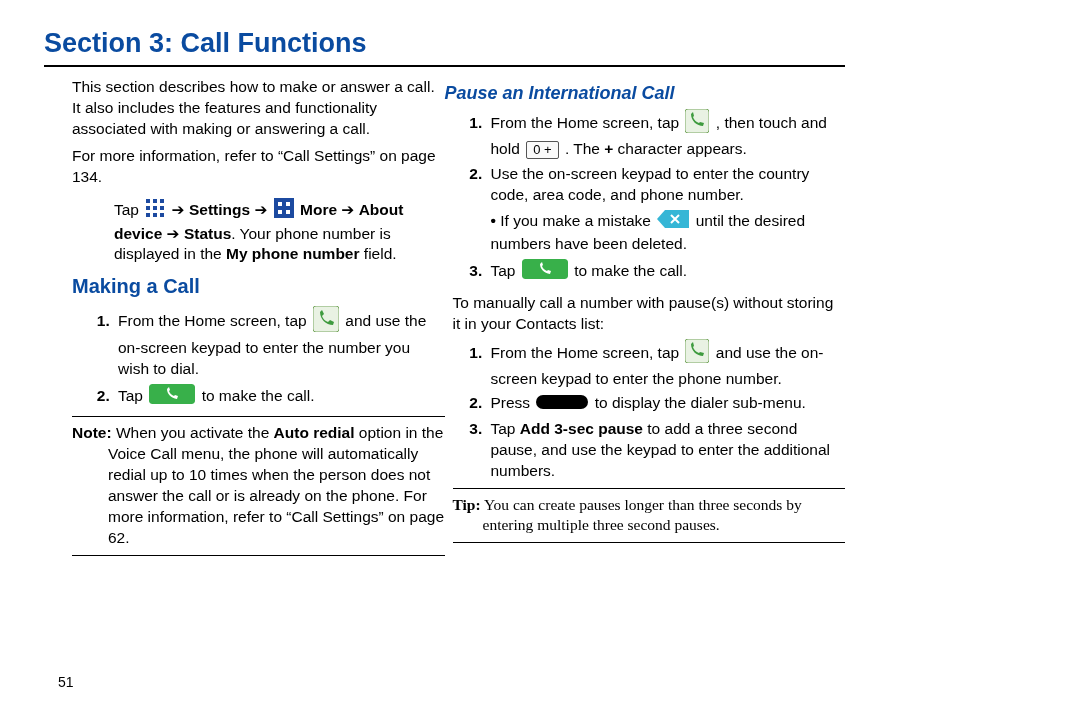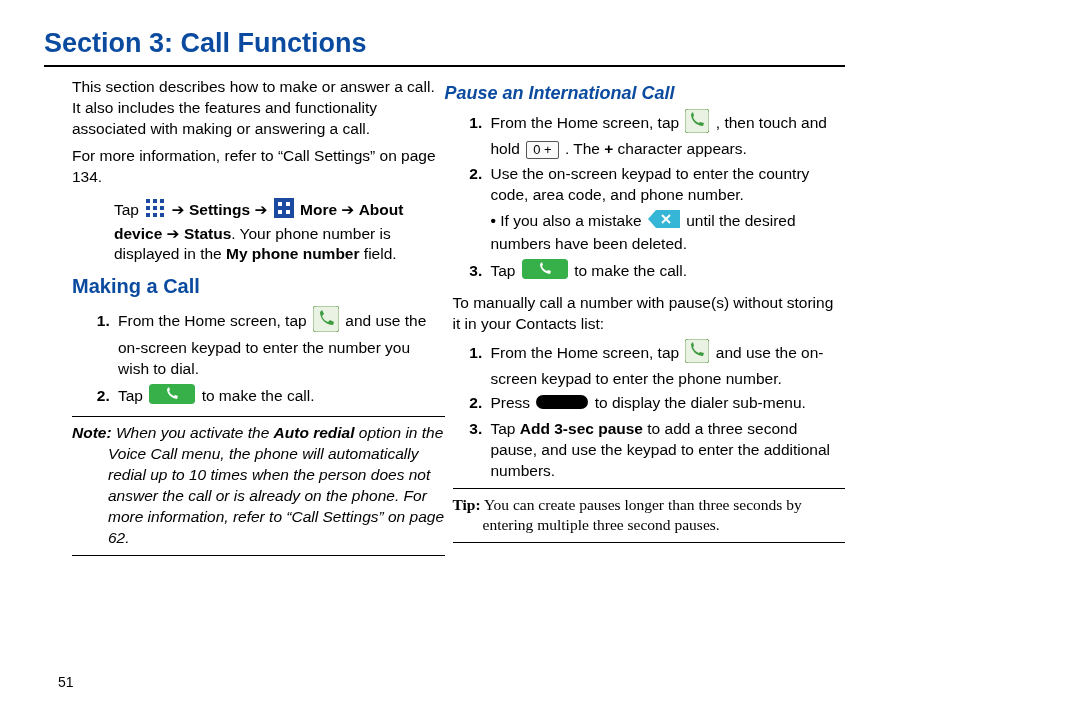--- a/index.html
+++ b/index.html
@@ -80,21 +80,20 @@
   }
   .note, .tip {
     margin: 6px 0 6px 28px;
     padding: 6px 0 6px 0;
   }
   .note {
     border-top: 1px solid #000;
     border-bottom: 1px solid #000;
     padding-left: 36px;
     text-indent: -36px;
-    font-style: italic;
   }
   .tip {
     border-top: 1px solid #000;
     border-bottom: 1px solid #000;
     padding-left: 30px;
     text-indent: -30px;
     margin-left: 8px;
     font-family: Liberation Serif, serif;
   }
   .bold { font-weight: bold; }
@@ -219,21 +218,21 @@
             </svg>
           </span>
           <span>, then touch and hold </span>
           <span class="zero-key">0 +</span>
           <span>. The </span><span class="bold">+</span><span> character appears.</span>
         </li>
         <li>
           <span>Use the on-screen keypad to enter the country code, area code, and phone number.</span>
           <ul class="sub">
             <li>
-              <span>If you also a mistake</span>
+              <span>If you make a mistake</span>
               <span class="icon">
                 <svg class="backspace-svg" viewBox="0 0 32 18">
                   <path d="M8 0 L32 0 L32 18 L8 18 L0 9 Z" fill="#35b6d6"></path>
                   <path d="M14 5 l8 8 M22 5 l-8 8" stroke="#fff" stroke-width="2"></path>
                 </svg>
               </span>
               <span> until the desired numbers have been deleted.</span>
             </li>
           </ul>
         </li>

